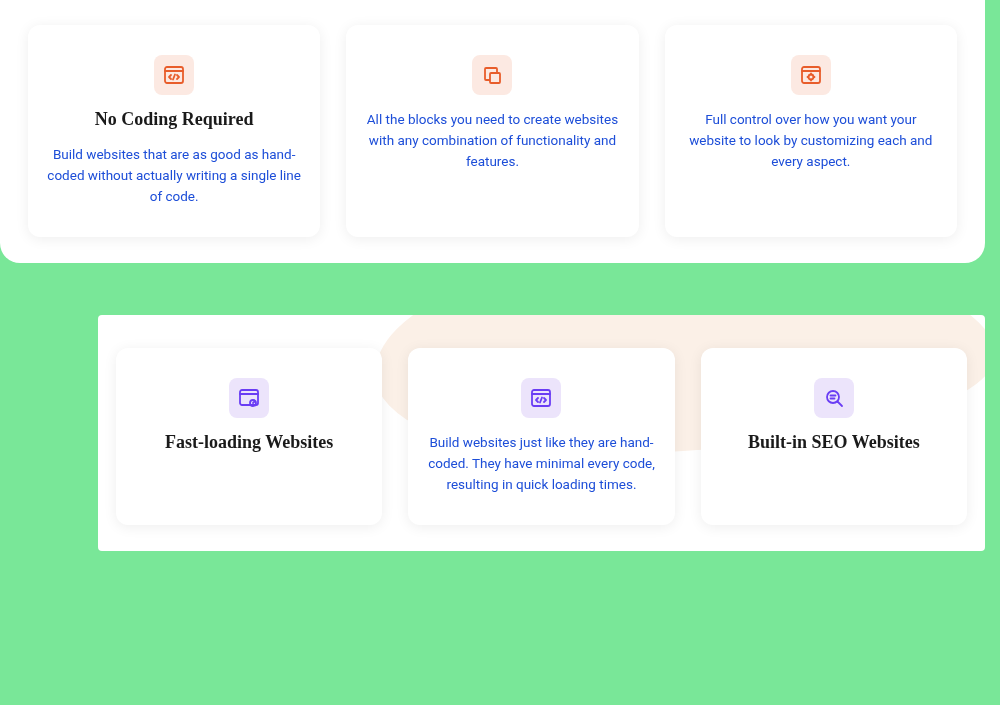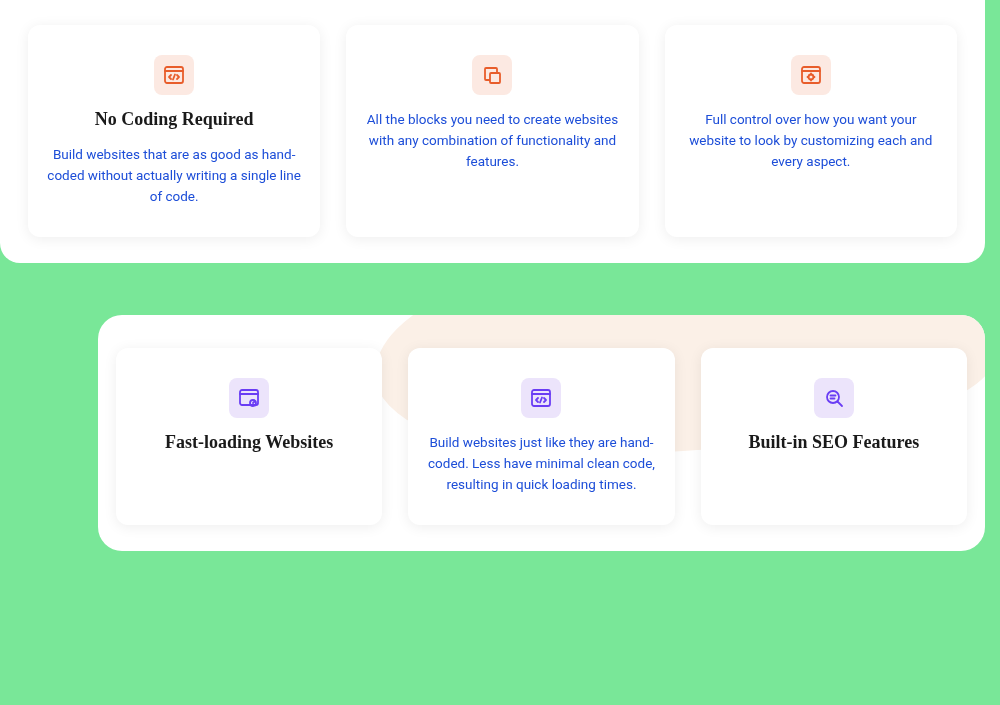--- a/index.html
+++ b/index.html
@@ -1,18 +1,18 @@
 <!DOCTYPE html>
 <html><head>
   <meta charset="utf-8">
   <style>
     *{margin:0;padding:0;box-sizing:border-box}
     body{font-family:-apple-system,BlinkMacSystemFont,"Segoe UI",Roboto,Helvetica,Arial,sans-serif;background:#79e798;width:1000px;height:705px;overflow:hidden}
     .container-top{background:#fff;border-radius:0 0 20px 20px;padding:0 0 26px 0;margin:0 15px 0 0}
-    .container-bottom{background:#fff;border-radius:24px;margin:52px 15px 8px 98px;padding:0 0 26px 0;position:relative;overflow:hidden}
+    .container-bottom{background:#fff;border-radius:4px;margin:52px 15px 8px 98px;padding:0 0 26px 0;position:relative;overflow:hidden}
     .blob{position:absolute;right:-10px;top:-60px;width:620px;height:200px;background:#fbf0e7;border-radius:46% 48% 70% 30% / 60% 50% 50% 40%;z-index:0}
     .cards-row{display:flex;gap:26px;padding:25px 28px 0 28px;position:relative;z-index:1}
     .container-bottom .cards-row{padding:33px 18px 0 18px}
     .card{flex:1;background:#fff;border-radius:12px;box-shadow:0 2px 14px rgba(0,0,0,0.07);padding:30px 18px 30px 18px;text-align:center}
     .icon-box{width:40px;height:40px;border-radius:8px;display:inline-flex;align-items:center;justify-content:center;margin-bottom:14px}
     .icon-orange{background:#fce9e2}
     .icon-purple{background:#ece4fb}
     .card-title{font-family:Georgia,"Times New Roman",serif;font-size:18px;font-weight:700;color:#1a1a1a;margin-bottom:14px}
     .card-desc{font-size:13.5px;color:#1d4ed8;line-height:1.55}
     svg{display:block}
@@ -78,27 +78,27 @@
     <div class="card">
       <div class="icon-box icon-purple">
         <svg width="24" height="24" viewBox="0 0 24 24" fill="none" stroke="#6a3df4" stroke-width="1.8" stroke-linecap="round" stroke-linejoin="round">
             <rect x="3" y="4" width="18" height="16" rx="2"></rect>
             <line x1="3" y1="8" x2="21" y2="8"></line>
             <polyline points="9 12 7 14 9 16"></polyline>
             <polyline points="15 12 17 14 15 16"></polyline>
             <line x1="13" y1="11.5" x2="11" y2="16.5"></line>
           </svg>
       </div>
-      <p class="card-desc">Build websites just like they are hand-coded. Less have minimal clean code, resulting in quick loading times.</p>
+      <p class="card-desc">Build websites just like they are hand-coded. They have minimal every code, resulting in quick loading times.</p>
     </div>
     <div class="card">
       <div class="icon-box icon-purple">
         <svg width="24" height="24" viewBox="0 0 24 24" fill="none" stroke="#6a3df4" stroke-width="1.8" stroke-linecap="round" stroke-linejoin="round">
             <circle cx="11" cy="11" r="6"></circle>
             <line x1="20" y1="20" x2="15.5" y2="15.5"></line>
             <line x1="8.5" y1="9.5" x2="13.5" y2="9.5"></line>
             <line x1="8.5" y1="12.5" x2="12.5" y2="12.5"></line>
           </svg>
       </div>
-      <h3 class="card-title">Built-in SEO Features</h3>
+      <h3 class="card-title">Built-in SEO Websites</h3>
     </div>
   </div>
 </div>
 
 </body></html>

